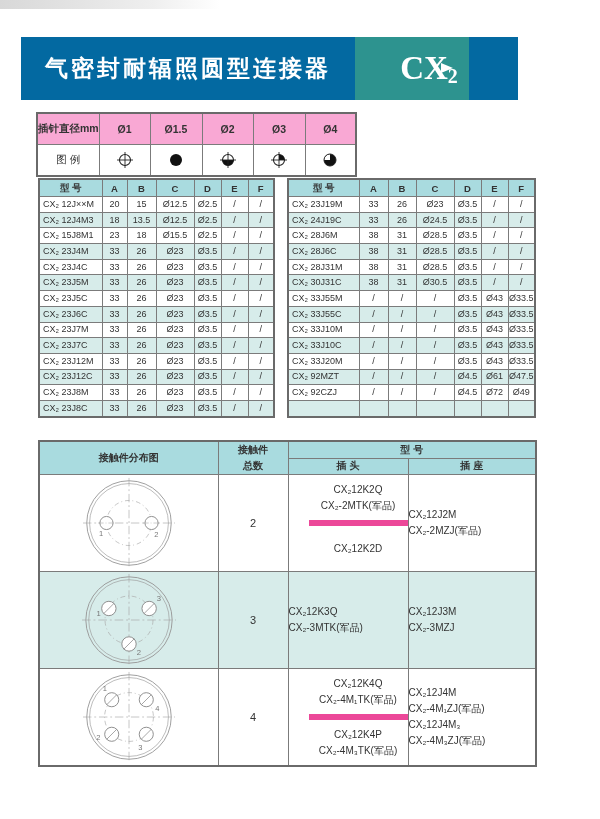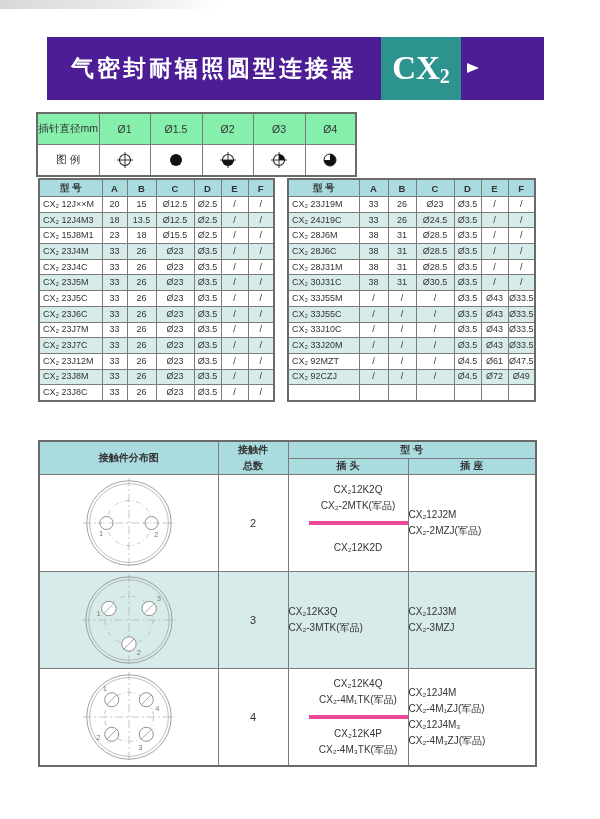--- a/index.html
+++ b/index.html
@@ -4,37 +4,37 @@
 <style>
   html,body{margin:0;padding:0;}
   body{
     width:600px;height:819px;position:relative;background:#ffffff;
     font-family:"Liberation Sans","DejaVu Sans",sans-serif;color:#333;
     overflow:hidden;
   }
   .scan-edge{position:absolute;left:0;top:0;width:220px;height:9px;
     background:linear-gradient(to right,#d8d8d8,#efefef 70%,#ffffff);}
   
-  .banner{position:absolute;left:47px;top:37px;width:497px;height:63px;background:#4c1d95;}
+  .banner{position:absolute;left:21px;top:37px;width:497px;height:63px;background:#0369a1;}
   .banner-title{position:absolute;left:0;top:0;width:334px;height:63px;
     display:flex;align-items:center;justify-content:center;
     color:#fff;font-size:23px;font-weight:bold;letter-spacing:3px;white-space:nowrap;}
   .logo-box{position:absolute;left:334px;top:0;width:80px;height:63px;background:#2d938f;
     display:flex;align-items:center;justify-content:center;color:#fff;
-    font-family:"Liberation Serif","DejaVu Serif",serif;font-weight:bold;}
+    font-family:"Liberation Serif","DejaVu Serif",serif;font-weight:bold;padding-left:34px;}
   .logo-main{font-size:33px;line-height:1;}
   .logo-sub{font-size:20px;line-height:1;align-self:flex-end;margin-bottom:14px;}
   .banner-arrow{position:absolute;left:420px;top:26px;width:0;height:0;
     border-left:12px solid #ffffff;border-top:5px solid transparent;border-bottom:5px solid transparent;}
   
   table{border-collapse:collapse;table-layout:fixed;}
   td,th{border:1px solid #7b7b7b;padding:0;text-align:center;vertical-align:middle;
     overflow:hidden;white-space:nowrap;}
   .outer{border:2px solid #6a6a6a;}
-  .hdr{background:#86efac;font-weight:normal;margin-left:28px;}
+  .hdr{background:#f9a8d4;font-weight:bold;margin-left:28px;}
   
   .pin-table{position:absolute;left:36px;top:112px;width:319px;height:60px;font-size:10.5px;}
   .pin-table td,.pin-table th{height:30px;}
   
   .spec{position:absolute;top:178px;font-size:9px;}
   .spec-left{left:38px;width:235px;}
   .spec-right{left:287px;width:247px;}
   .spec th{height:16px;background:#a9dbdf;font-size:9.5px;}
   .spec td{height:14.7px;line-height:1;}
   .spec tbody tr:nth-child(even) td{background:#d7ecea;}
@@ -43,21 +43,21 @@
   .ct{position:absolute;left:38px;top:440px;width:497px;font-size:10px;}
   .ct th{background:#a9dbdf;}
   .ct .h1{height:17px;}
   .ct .h2{height:16px;}
   .ct tbody td{background:#fff;}
   .ct tr.cyan td{background:#d7ecea;}
   .ct .count{font-size:11px;}
   .line{line-height:16px;white-space:nowrap;}
   .split{display:flex;flex-direction:column;height:100%;padding-left:20px;}
   .split .half{flex:1;display:flex;flex-direction:column;align-items:center;justify-content:center;}
-  .split .half + .half{border-top:4px solid #ec4899;}
+  .split .half + .half{border-top:6px solid #ec4899;}
   .cellfill{height:100%;display:flex;flex-direction:column;align-items:flex-start;justify-content:center;}
   td.nopad{padding:0;height:96px;}
   svg{display:block;margin:0 auto;}
   .diagram-cell{background:#fff;}
 </style>
 </head>
 <body>
 
 <div class="scan-edge"></div>
 
@@ -244,20 +244,29 @@
       <tr>
         <td>CX₂ 23J12M</td>
         <td>33</td>
         <td>26</td>
         <td>Ø23</td>
         <td>Ø3.5</td>
         <td>/</td>
         <td>/</td>
       </tr>
       <tr>
+        <td>CX₂ 23J12C</td>
+        <td>33</td>
+        <td>26</td>
+        <td>Ø23</td>
+        <td>Ø3.5</td>
+        <td>/</td>
+        <td>/</td>
+      </tr>
+      <tr>
         <td>CX₂ 23J8M</td>
         <td>33</td>
         <td>26</td>
         <td>Ø23</td>
         <td>Ø3.5</td>
         <td>/</td>
         <td>/</td>
       </tr>
       <tr>
         <td>CX₂ 23J8C</td>
@@ -351,20 +360,29 @@
         <td>CX₂ 33J55M</td>
         <td>/</td>
         <td>/</td>
         <td>/</td>
         <td>Ø3.5</td>
         <td>Ø43</td>
         <td>Ø33.5</td>
       </tr>
       <tr>
         <td>CX₂ 33J55C</td>
+        <td>/</td>
+        <td>/</td>
+        <td>/</td>
+        <td>Ø3.5</td>
+        <td>Ø43</td>
+        <td>Ø33.5</td>
+      </tr>
+      <tr>
+        <td>CX₂ 33J10M</td>
         <td>/</td>
         <td>/</td>
         <td>/</td>
         <td>Ø3.5</td>
         <td>Ø43</td>
         <td>Ø33.5</td>
       </tr>
       <tr>
         <td>CX₂ 33J10C</td>
         <td>/</td>

